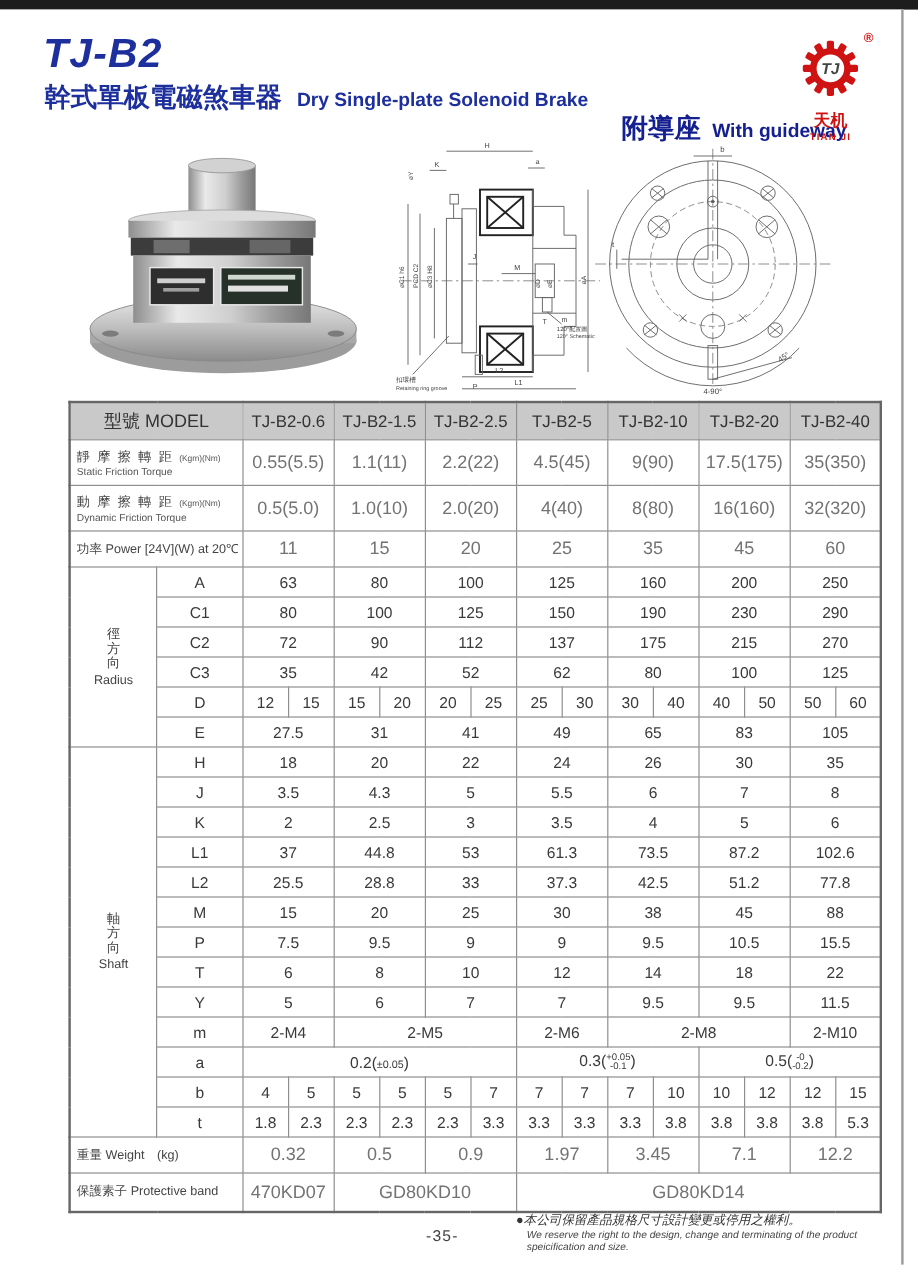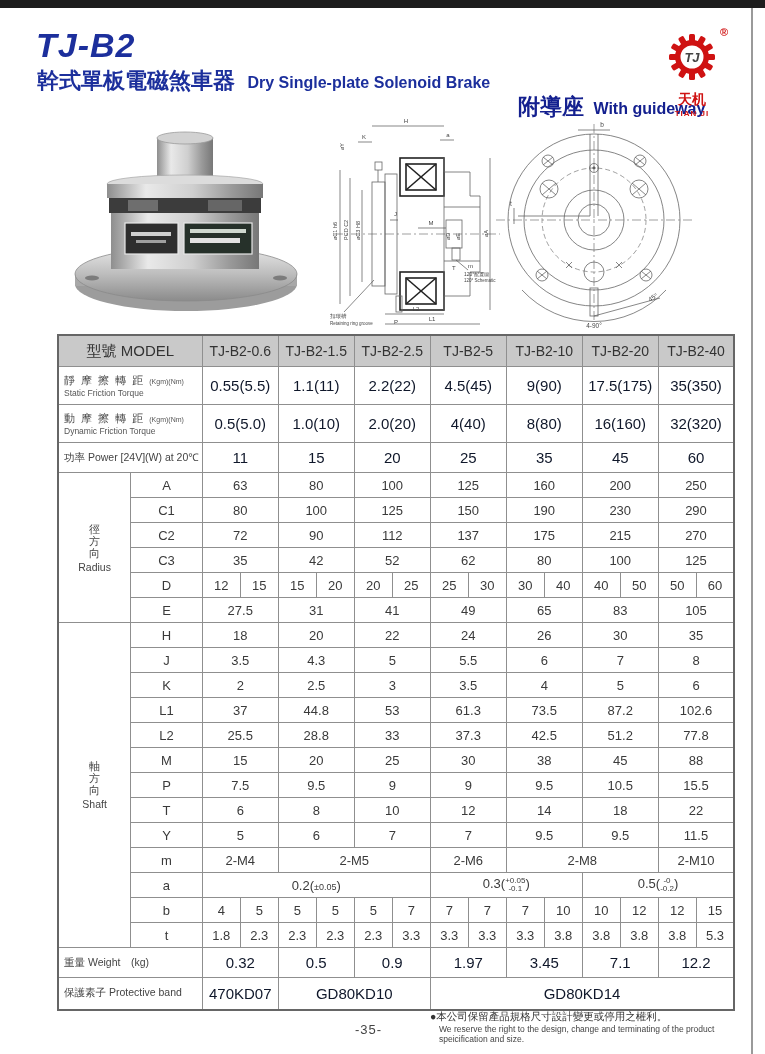--- a/index.html
+++ b/index.html
@@ -40,31 +40,31 @@
   table{border:2px solid #666;}
   thead th{background:#c9c9c9;font-weight:normal;font-size:14px;color:#333;height:30px;}
   th.mh{font-size:15px;font-weight:normal;}
   tr.h-torque{height:38px;} tr.h-power{height:30px;} tr.h-dim{height:25px;}
   tr.h-weight{height:30px;} tr.h-band{height:32px;}
   td.lbl{text-align:left;padding:2px 3px 2px 5px;}
   .lz{font-size:11px;color:#444;letter-spacing:1.5px;white-space:nowrap;}
   .lu{font-size:7px;letter-spacing:0;color:#555;}
   .le{font-size:8.5px;color:#555;letter-spacing:0;}
   .l1{font-size:10.5px;color:#444;white-space:nowrap;}
-  td.val{font-size:15px;color:#0f172a;margin-top:28px;}
+  td.val{font-size:15px;color:#737373;margin-top:28px;}
   td.dimv{font-size:13px;color:#3a3a3a;}
   td.dl{font-size:13px;color:#3a3a3a;}
   td.grp{font-size:11px;color:#444;line-height:12px;}
   .ge{font-size:10.5px;color:#444;margin-top:2px;}
   .sm{font-size:9px;}
   .tol{display:inline-flex;flex-direction:column;font-size:8px;line-height:8.5px;vertical-align:middle;text-align:center;}
 
   
   .pagenum{position:absolute;left:355px;top:1014px;font-size:13px;color:#444;letter-spacing:1px;}
-  .footnote{position:absolute;left:430px;top:1002px;width:310px;}
+  .footnote{position:absolute;left:430px;top:1002px;width:310px;font-style:italic;}
   .fn-zh{font-size:10.5px;color:#333;}
   .fn-en{font-size:8.5px;color:#444;margin-left:9px;}
 </style>
 </head>
 <body>
 
 <div class="top-bar"></div>
 <div class="page">
 
   <div class="series">TJ-B2</div>

